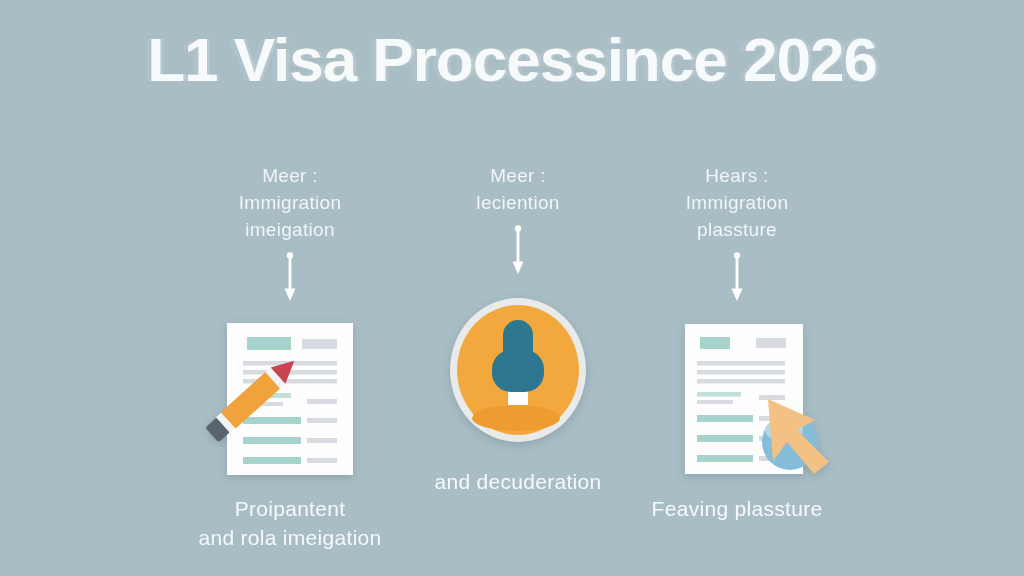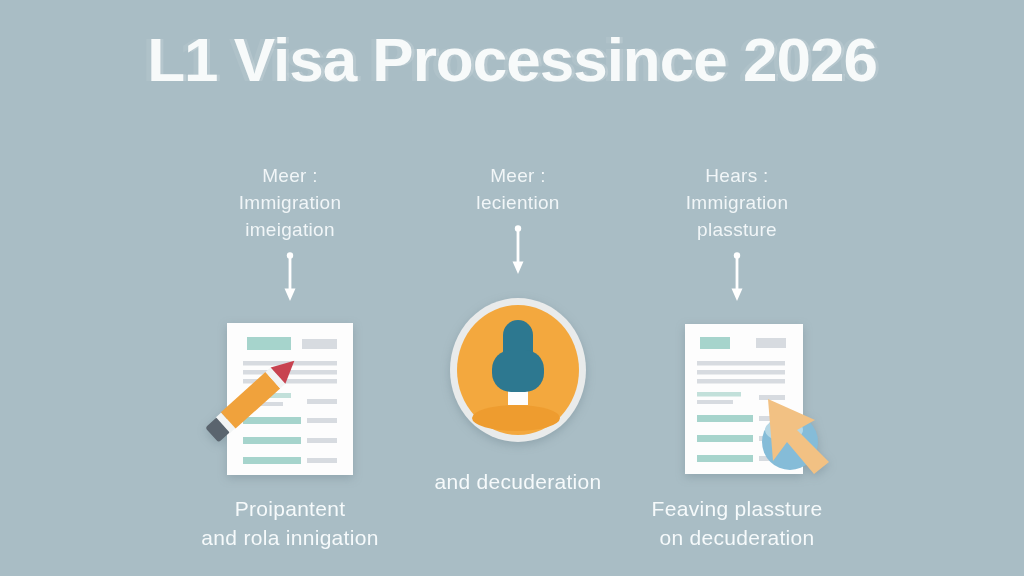--- a/index.html
+++ b/index.html
@@ -91,21 +91,21 @@
           <rect x="-54" y="-10" width="16" height="20" rx="3" fill="#5a646e"></rect>
           <rect x="-39" y="-10.5" width="7" height="21" fill="#f2f4f4"></rect>
           <rect x="-32" y="-11" width="60" height="22" fill="#f0a23c"></rect>
           <rect x="28" y="-11" width="7" height="22" fill="#f2f4f4"></rect>
           <polygon points="35,-11 35,11 57,0" fill="#c84350"></polygon>
         </g>
       </svg>
     </div>
     <div class="caption">
       <span>Proipantent</span>
-      <span>and rola innigation</span>
+      <span>and rola imeigation</span>
     </div>
   </div>
 
   <div class="column col-2">
     <div class="label">
       <span>Meer :</span>
       <span>leciention</span>
     </div>
     <div class="arrow-wrap">
       <svg width="14" height="50" viewBox="0 0 14 50">
@@ -159,17 +159,16 @@
         <rect class="ln-gray" x="95" y="115" width="26" height="5"></rect>
         <rect class="ln-teal" x="33" y="134" width="56" height="7"></rect>
         <rect class="ln-gray" x="95" y="135" width="26" height="5"></rect>
         <circle cx="126" cy="121" r="28" fill="#85bcd8"></circle>
         <ellipse cx="120" cy="109" rx="19" ry="11" fill="#b5d7e5"></ellipse>
         <polygon points="104,78 151,99 133,109 165,141 150,153 123,121 109,140" fill="#f2c183"></polygon>
       </svg>
     </div>
     <div class="caption">
       <span>Feaving plassture</span>
-      <span>on decuderation</span>
     </div>
   </div>
 
 </div>
 
 </body></html>

